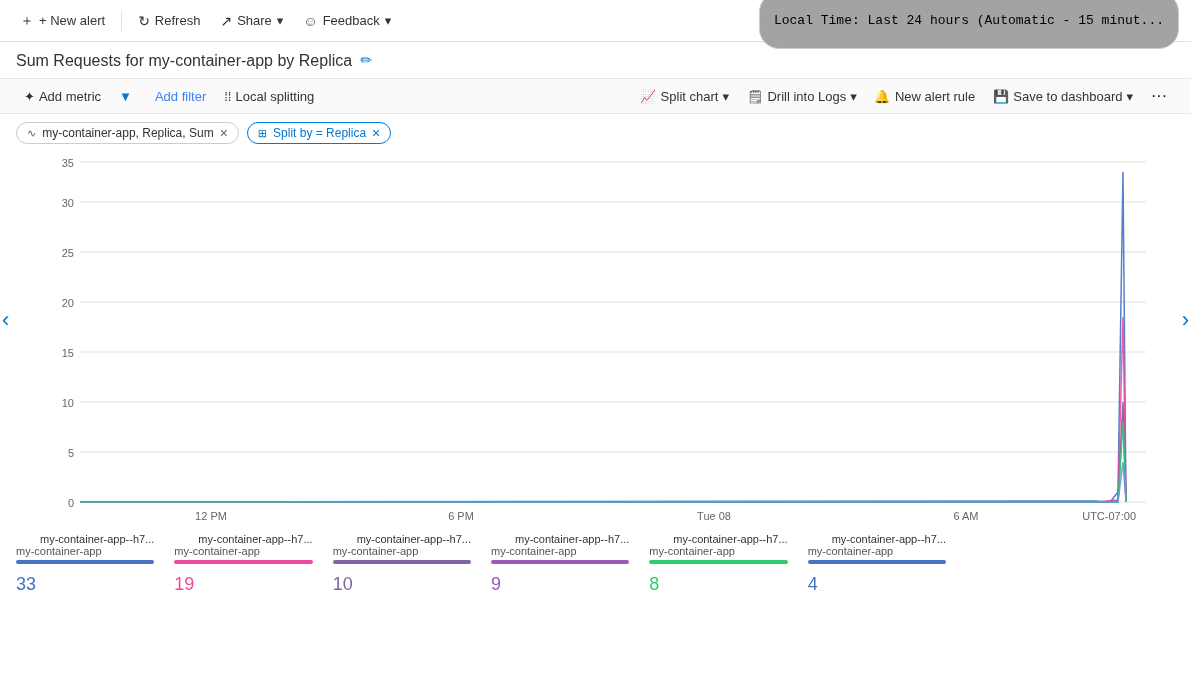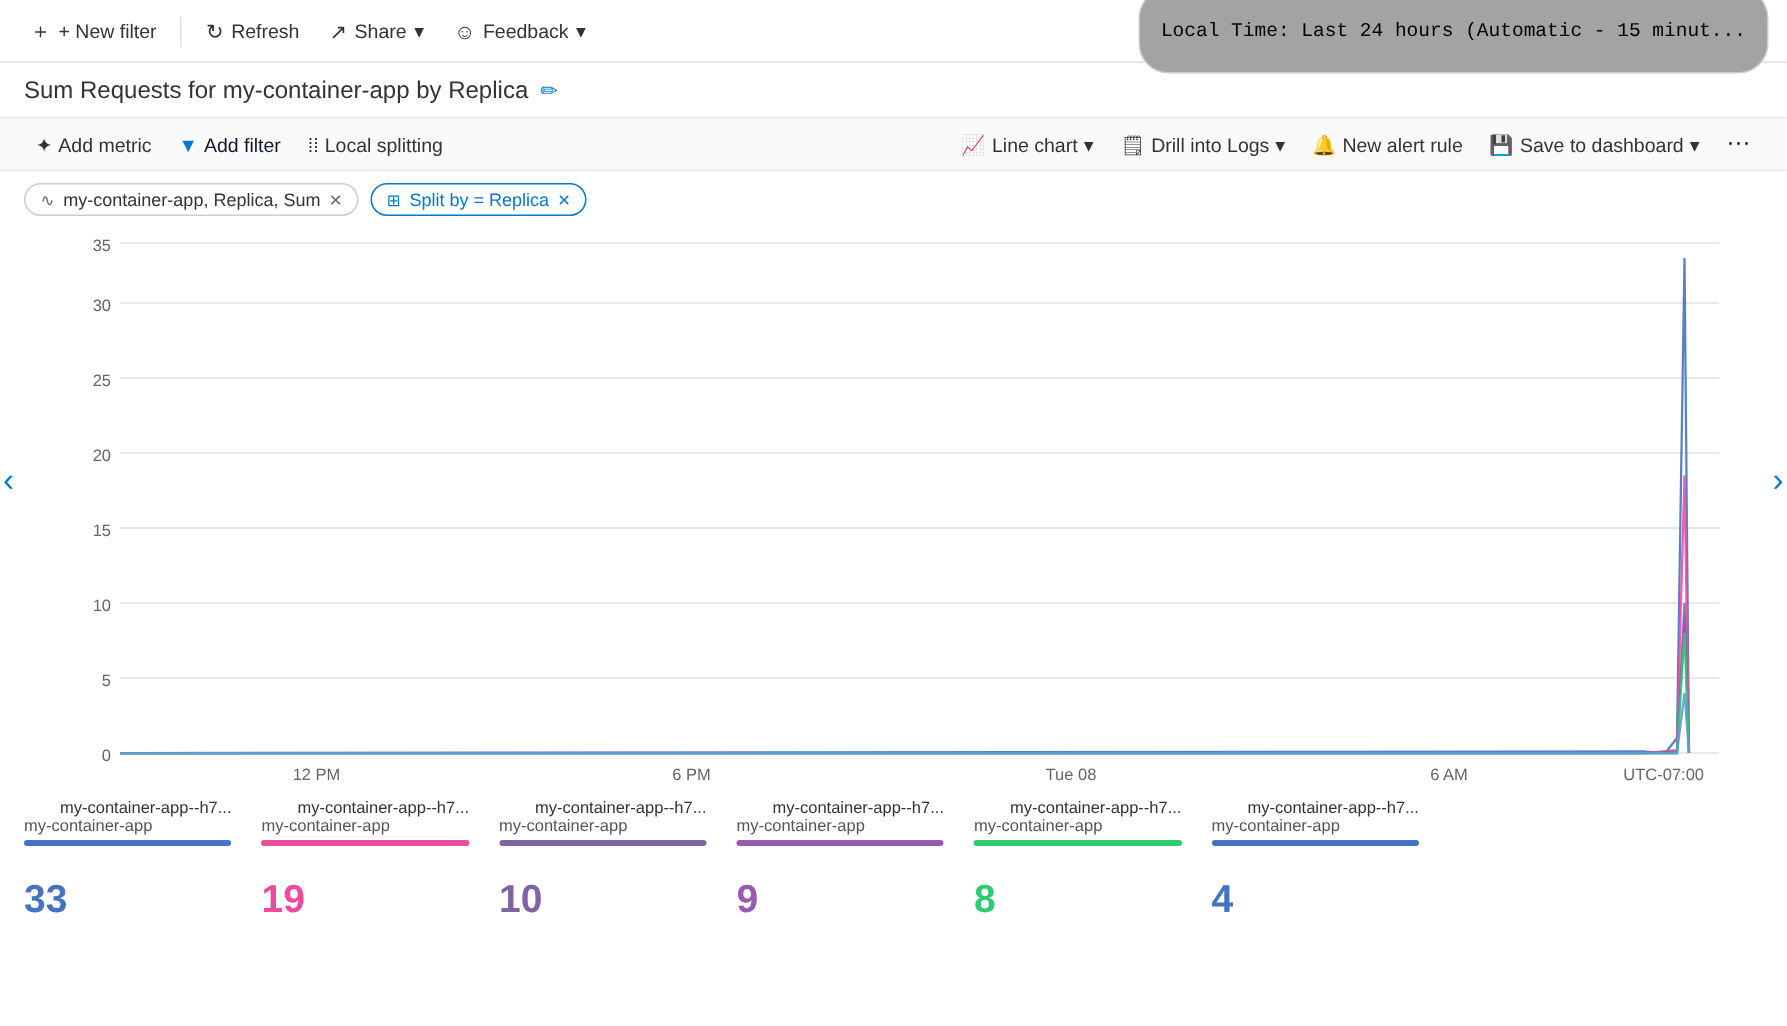--- a/index.html
+++ b/index.html
@@ -86,30 +86,30 @@
       max-width: 140px;
       padding-left: 24px;
     }
     .legend-sublabel {
       font-size: 11px; color: #555; white-space: nowrap;
     }
     .legend-color-bar {
       height: 4px; width: 100%; border-radius: 2px; margin-top: 3px;
     }
     .legend-value {
-      font-size: 26px; font-weight: 700; margin-top: 20px;
+      font-size: 18px; font-weight: 400; margin-top: 10px;
     }
   </style>
 </head>
 <body>
 
 <div class="top-toolbar">
   <button class="toolbar-btn">
     <span class="icon">＋</span>
-    <span>+ New filter</span>
+    <span>+ New alert</span>
   </button>
   <div class="toolbar-divider"></div>
   <button class="toolbar-btn">
     <span class="icon">↻</span>
     <span>Refresh</span>
   </button>
   <button class="toolbar-btn">
     <span class="icon">↗</span>
     <span>Share</span>
     <span>▾</span>
@@ -129,30 +129,30 @@
   <span class="edit-icon">✏</span>
 </div>
 
 <div class="chart-toolbar">
   <button class="chart-toolbar-btn">
     <span>✦</span>
     <span>Add metric</span>
   </button>
   <button class="chart-toolbar-btn active">
     <span style="color:#0078d4;">▼</span>
-    <span style="color:#0f172a;">Add filter</span>
+    <span style="color:#3b82f6;margin-left:19px;">Add filter</span>
   </button>
   <button class="chart-toolbar-btn">
     <span>⁞⁞</span>
     <span>Local splitting</span>
   </button>
   <div class="chart-toolbar-sep"></div>
   <button class="chart-toolbar-btn">
     <span>📈</span>
-    <span>Line chart</span>
+    <span>Split chart</span>
     <span>▾</span>
   </button>
   <button class="chart-toolbar-btn">
     <span>🗒</span>
     <span>Drill into Logs</span>
     <span>▾</span>
   </button>
   <button class="chart-toolbar-btn">
     <span>🔔</span>
     <span>New alert rule</span>

